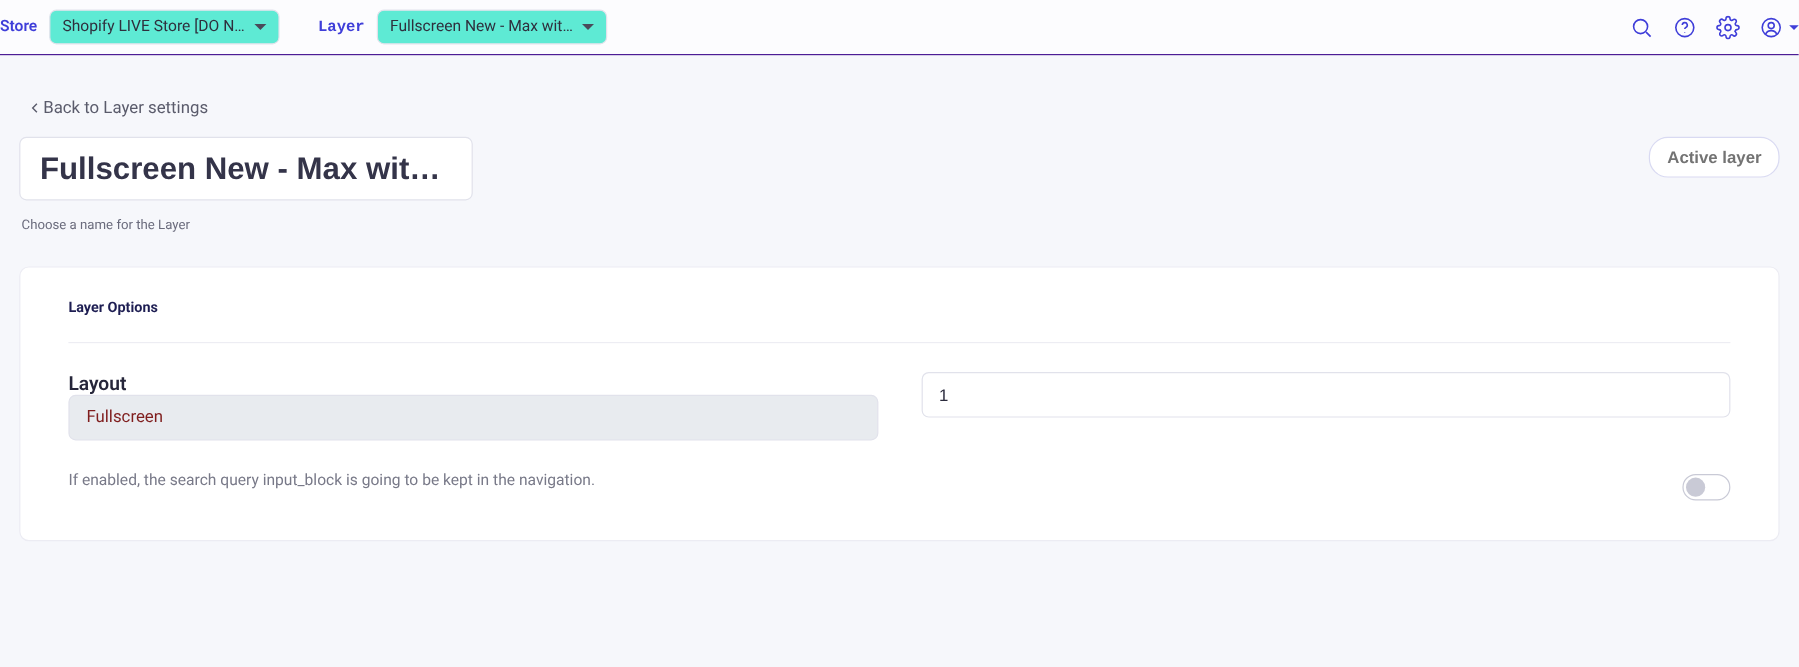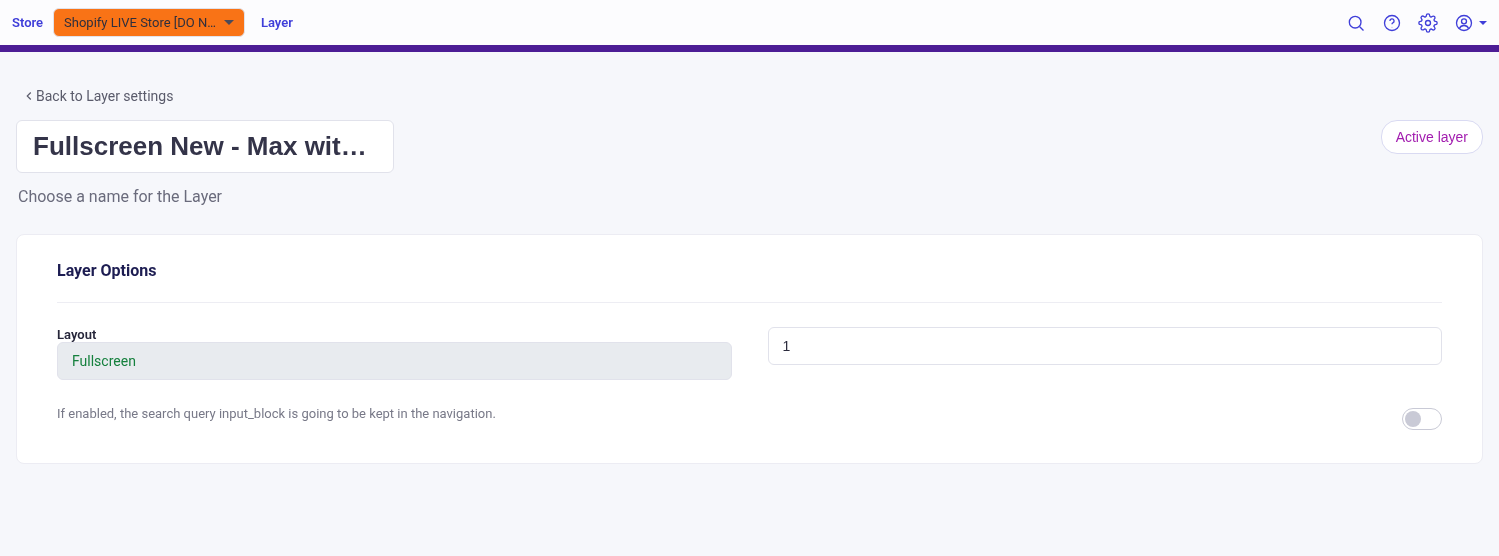--- a/index.html
+++ b/index.html
@@ -7,40 +7,40 @@
     font-family: -apple-system, BlinkMacSystemFont, "Segoe UI", Roboto, Helvetica, Arial, sans-serif;
     background: #f6f7fb;
     color: #2b2b3d;
     font-size: 14px;
   }
 
   
   .topbar {
     display: flex;
     align-items: center;
-    padding: 8px 12px;
+    padding: 8px 0;
     background: #fcfcfe;
-    border-bottom: 7px solid #4c1d95;
+    border-bottom: 1px solid #4c1d95;
     gap: 18px;
   }
   .topbar-left {
     display: flex;
     align-items: center;
     gap: 10px;
   }
   .topbar-label {
     color: #3f3ed9;
     font-weight: 600;
     font-size: 13px;
   }
   .topbar-select {
     display: inline-flex;
     align-items: center;
     gap: 8px;
-    background: #f97316;
+    background: #5eead4;
     border: 1px solid #e1e2eb;
     border-radius: 6px;
     padding: 6px 10px;
     min-width: 190px;
     max-width: 210px;
     cursor: pointer;
     font-size: 13px;
     color: #2f2f3d;
   }
   .topbar-select .text {
@@ -109,75 +109,75 @@
     width: 378px;
     max-width: 378px;
     white-space: nowrap;
     overflow: hidden;
     text-overflow: ellipsis;
   }
   .status-btn {
     margin-left: auto;
     background: #ffffff;
     border: 1px solid #d9daf2;
-    color: #a21caf;
-    font-weight: 400;
+    color: #737373;
+    font-weight: 700;
     font-size: 14px;
     padding: 8px 14px;
     border-radius: 16px;
     cursor: pointer;
     white-space: nowrap;
   }
   .helper {
     color: #6a6b7c;
-    font-size: 16px;
+    font-size: 11px;
     margin: 14px 0 28px 2px;
   }
 
   
   .card {
     background: #fff;
     border: 1px solid #ececf3;
     border-radius: 8px;
     padding: 26px 40px 30px 40px;
   }
   .card-title {
     color: #1d1d52;
     font-weight: 700;
-    font-size: 16px;
+    font-size: 12px;
     margin-bottom: 22px;
   }
   .card-divider {
     border: none;
     border-top: 1px solid #ededf3;
     margin-bottom: 24px;
   }
   .row {
     display: flex;
     gap: 36px;
     margin-bottom: 22px;
   }
   .col { flex: 1; min-width: 0; }
   .field-label {
     font-weight: 600;
-    font-size: 13px;
+    font-size: 16px;
     color: #26263a;
   }
   .field-desc {
     font-size: 13px;
     color: #787988;
     margin-top: 4px;
     margin-bottom: 10px;
   }
   .readonly-input {
     background: #e8ebef;
     border: 1px solid #e1e2eb;
     border-radius: 6px;
     padding: 10px 14px;
-    color: #15803d;
+    color: #7f1d1d;
     font-size: 14px;
     cursor: not-allowed;
   }
   .text-input {
     width: 100%;
     border: 1px solid #e1e2eb;
     border-radius: 6px;
     padding: 10px 14px;
     font-size: 14px;
     color: #2b2b3d;
@@ -213,21 +213,25 @@
 </head>
 <body>
 
 <div class="topbar">
   <div class="topbar-left">
     <span class="topbar-label">Store</span>
     <div class="topbar-select">
       <span class="text">Shopify LIVE Store [DO N…</span>
       <span class="caret"></span>
     </div>
-    <span class="topbar-label" style="margin-left:6px;">Layer</span>
+    <span class="topbar-label" style="margin-left:22px;font-family:Liberation Mono, monospace;">Layer</span>
+    <div class="topbar-select">
+      <span class="text">Fullscreen New - Max wit…</span>
+      <span class="caret"></span>
+    </div>
   </div>
   <div class="topbar-right">
     <span class="icon-btn">
       <svg viewBox="0 0 24 24">
           <circle cx="11" cy="11" r="7"></circle>
           <line x1="21" y1="21" x2="16.5" y2="16.5"></line>
         </svg>
     </span>
     <span class="icon-btn">
       <svg viewBox="0 0 24 24">

